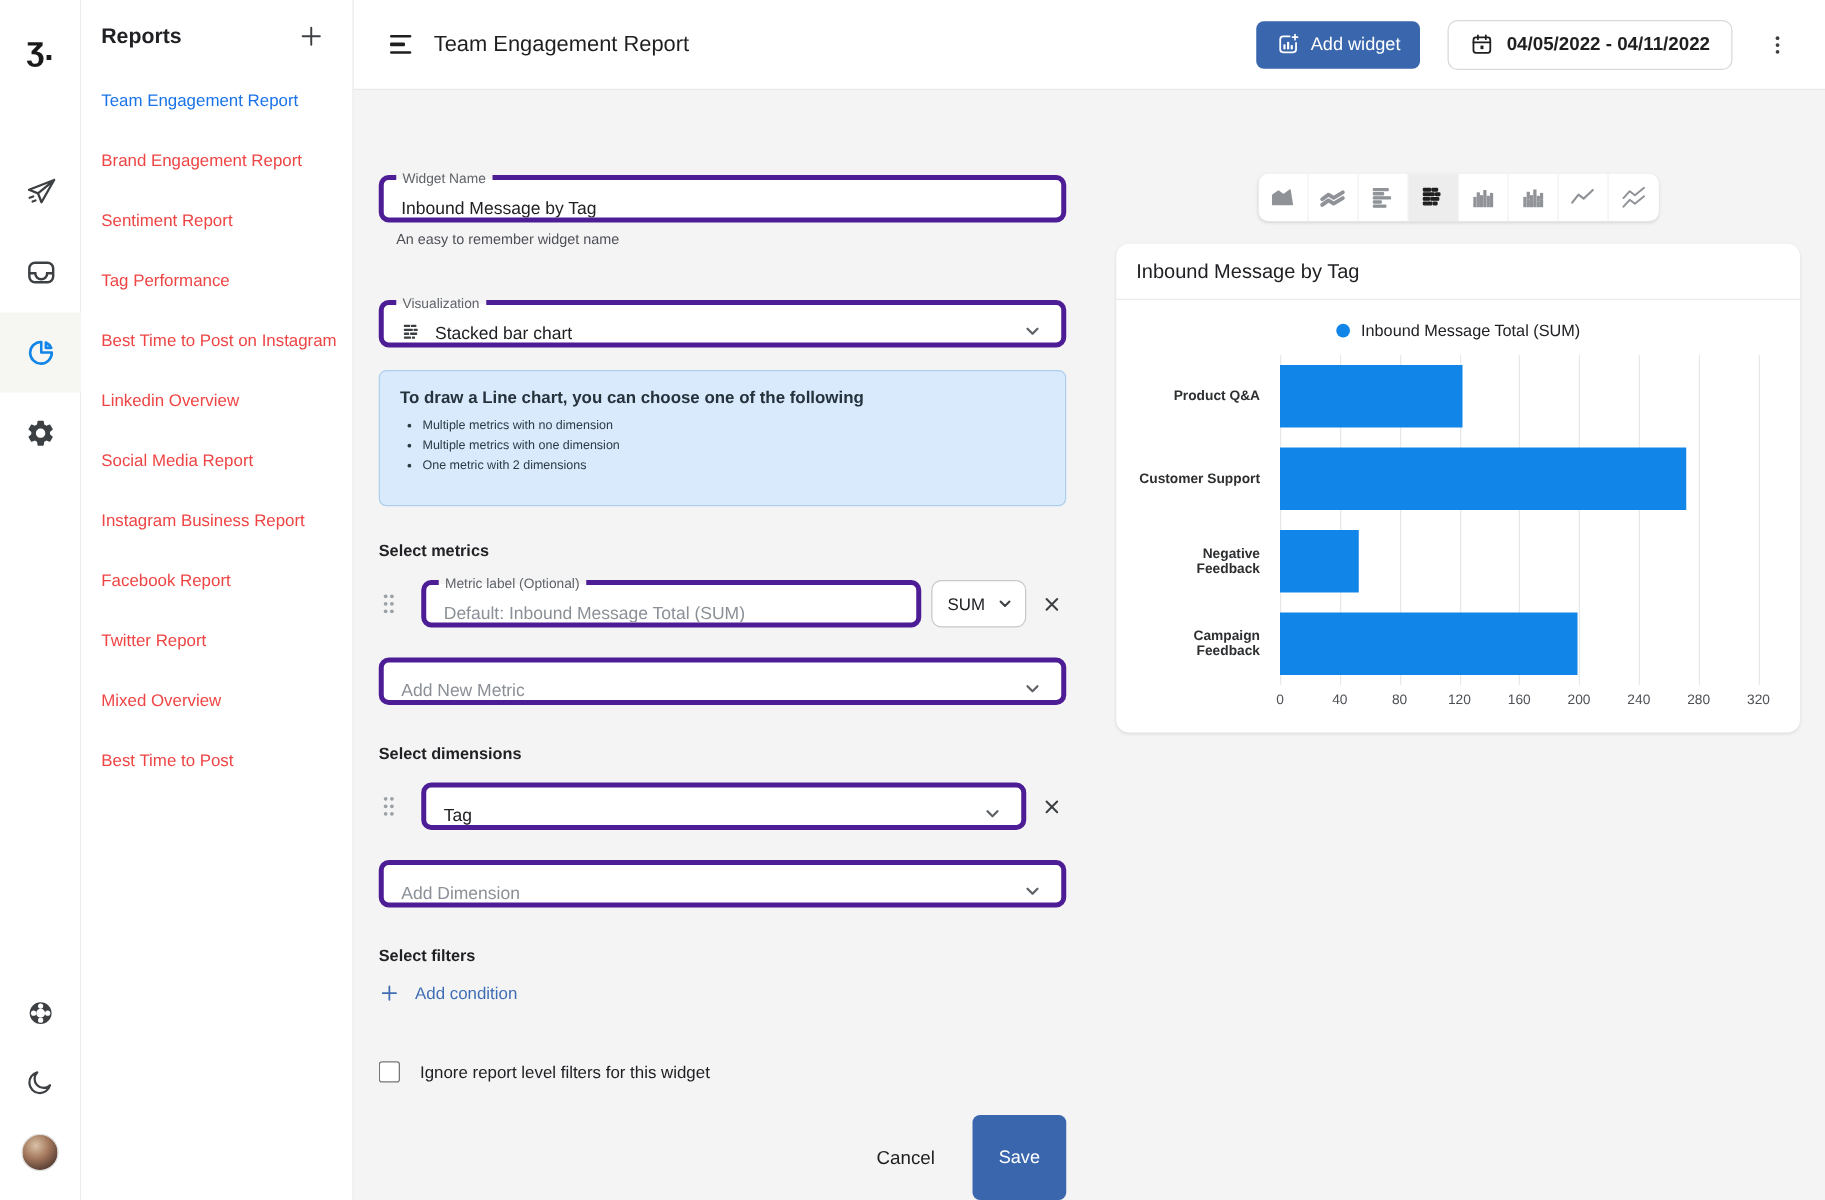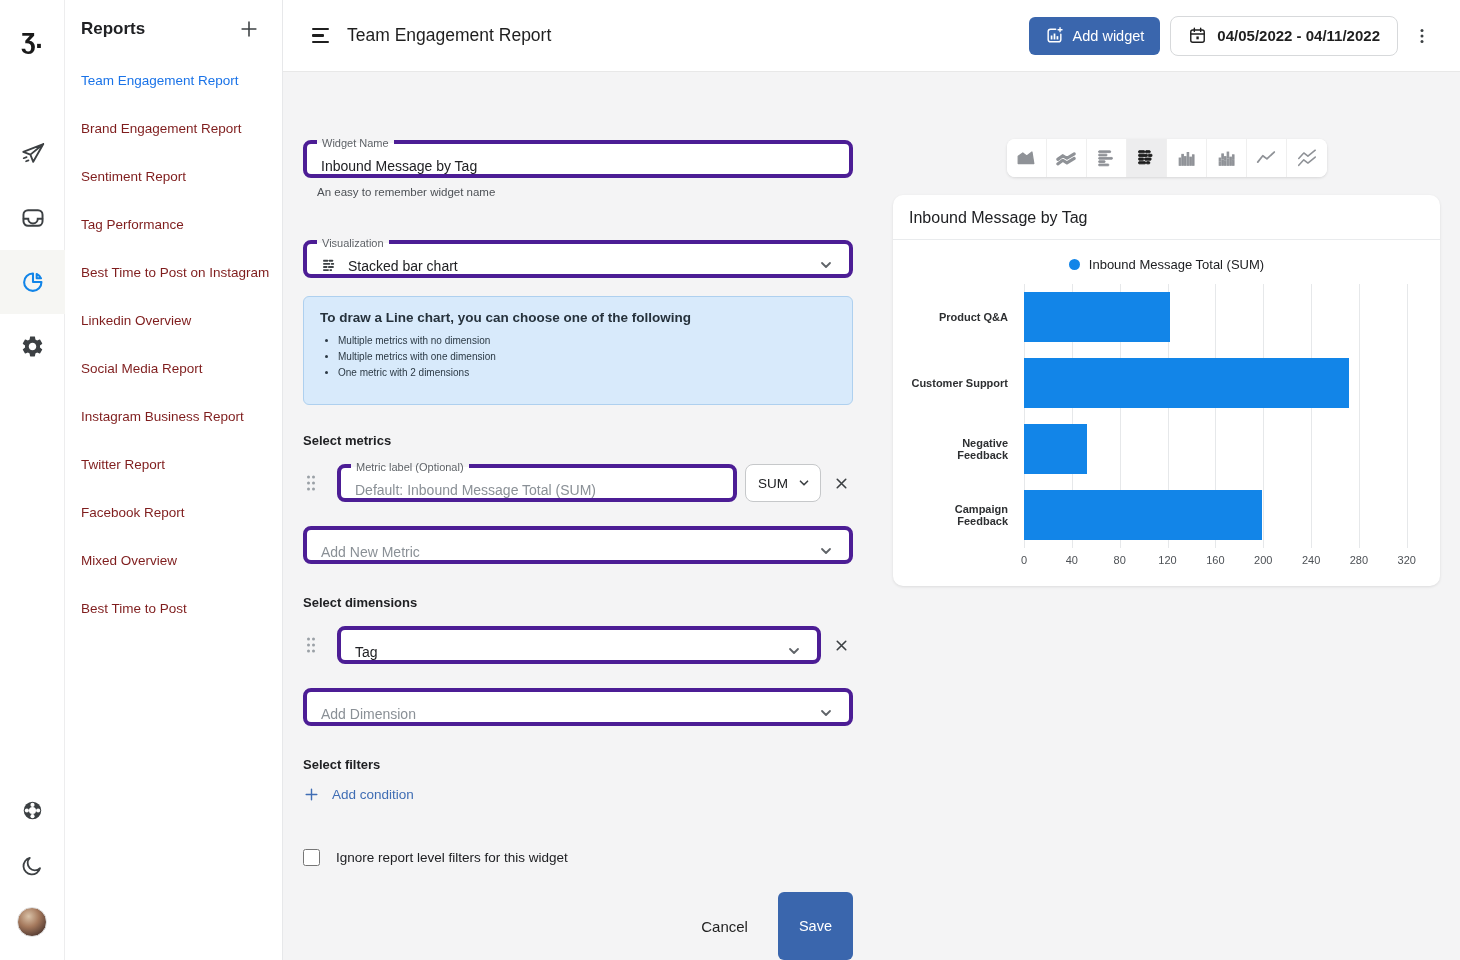--- a/index.html
+++ b/index.html
@@ -15,31 +15,31 @@
   .rail-bottom { margin-top:auto; width:100%; display:flex; flex-direction:column; align-items:center; padding-bottom:10px; }
   .rail-bottom .rail-item { height:56px; }
   .avatar { width:30px; height:30px; border-radius:50%; background:radial-gradient(circle at 38% 30%, #d9c2a8 0%, #a5795d 40%, #5d4237 75%, #3a2c26 100%); border:1px solid #e0e0e0; cursor:pointer; }
 
   
   .sidebar { width:218px; height:960px; background:#fff; border-right:1px solid #e7e8ea; flex-shrink:0; padding-top:10px; }
   .side-head { display:flex; align-items:center; justify-content:space-between; padding:8px 22px 8px 16px; }
   .side-title { font-size:17px; font-weight:700; color:#202124; }
   .plus-btn { cursor:pointer; display:flex; align-items:center; }
   .side-list { margin-top:8px; }
-  .side-item { height:48px; display:flex; align-items:center; padding:0 12px 0 16px; font-size:13.5px; color:#7f1d1d; cursor:pointer; }
+  .side-item { height:48px; display:flex; align-items:center; padding:0 12px 0 16px; font-size:13.5px; color:#ef4444; cursor:pointer; }
   .side-item.active { color:#1a73e8; font-weight:500; }
 
   
   .main { flex:1; display:flex; flex-direction:column; min-width:0; }
   .topbar { height:72px; background:#fff; border-bottom:1px solid #e8e8e8; display:flex; align-items:center; padding:0 24px 0 29px; flex-shrink:0; }
   .menu-ic { cursor:pointer; display:flex; flex-direction:column; gap:4px; width:17px; }
   .menu-ic span { height:2.4px; background:#1f1f1f; border-radius:1px; }
   .menu-ic span:nth-child(1){width:17px;} .menu-ic span:nth-child(2){width:12px;} .menu-ic span:nth-child(3){width:17px;}
   .page-title { font-size:17.5px; font-weight:500; margin-left:18px; color:#1f1f1f; }
-  .topbar-right { margin-left:auto; display:flex; align-items:center; gap:10px; }
+  .topbar-right { margin-left:auto; display:flex; align-items:center; gap:22px; }
   .btn-primary { display:flex; align-items:center; gap:9px; background:#3a66ad; color:#fff; border:none; border-radius:6px; height:38px; padding:0 16px; font-size:14.5px; font-weight:500; font-family:inherit; cursor:pointer; }
   .date-btn { display:flex; align-items:center; gap:10px; background:#fff; border:1px solid #d7d9db; border-radius:8px; height:40px; padding:0 17px; font-size:15px; font-weight:600; color:#1f1f1f; font-family:inherit; cursor:pointer; }
   .kebab { cursor:pointer; display:flex; align-items:center; padding:4px; }
 
   .content { flex:1; background:#f4f4f5; display:flex; overflow:hidden; }
 
   
   .form-col { width:550px; margin-left:20px; padding-top:68px; flex-shrink:0; }
   .mfield { position:relative; background:#fff; border:4px solid #4c1d95; border-radius:8px; height:38px; display:flex; align-items:flex-end; padding:0 14px; }
   .mfield .flabel { position:absolute; top:-8px; left:10px; font-size:11px; color:#5f6368; background:linear-gradient(#f4f4f5 52%, #ffffff 48%); padding:0 5px; line-height:14px; }
@@ -165,22 +165,22 @@
   </div>
   <div class="side-list">
       <div class="side-item active">Team Engagement Report</div>
       <div class="side-item">Brand Engagement Report</div>
       <div class="side-item">Sentiment Report</div>
       <div class="side-item">Tag Performance</div>
       <div class="side-item">Best Time to Post on Instagram</div>
       <div class="side-item">Linkedin Overview</div>
       <div class="side-item">Social Media Report</div>
       <div class="side-item">Instagram Business Report</div>
+      <div class="side-item">Facebook Report</div>
       <div class="side-item">Twitter Report</div>
-      <div class="side-item">Facebook Report</div>
       <div class="side-item">Mixed Overview</div>
       <div class="side-item">Best Time to Post</div>
     </div>
 </aside>
 
 <div class="main">
 
   <header class="topbar">
     <div class="menu-ic">
         <span></span>

